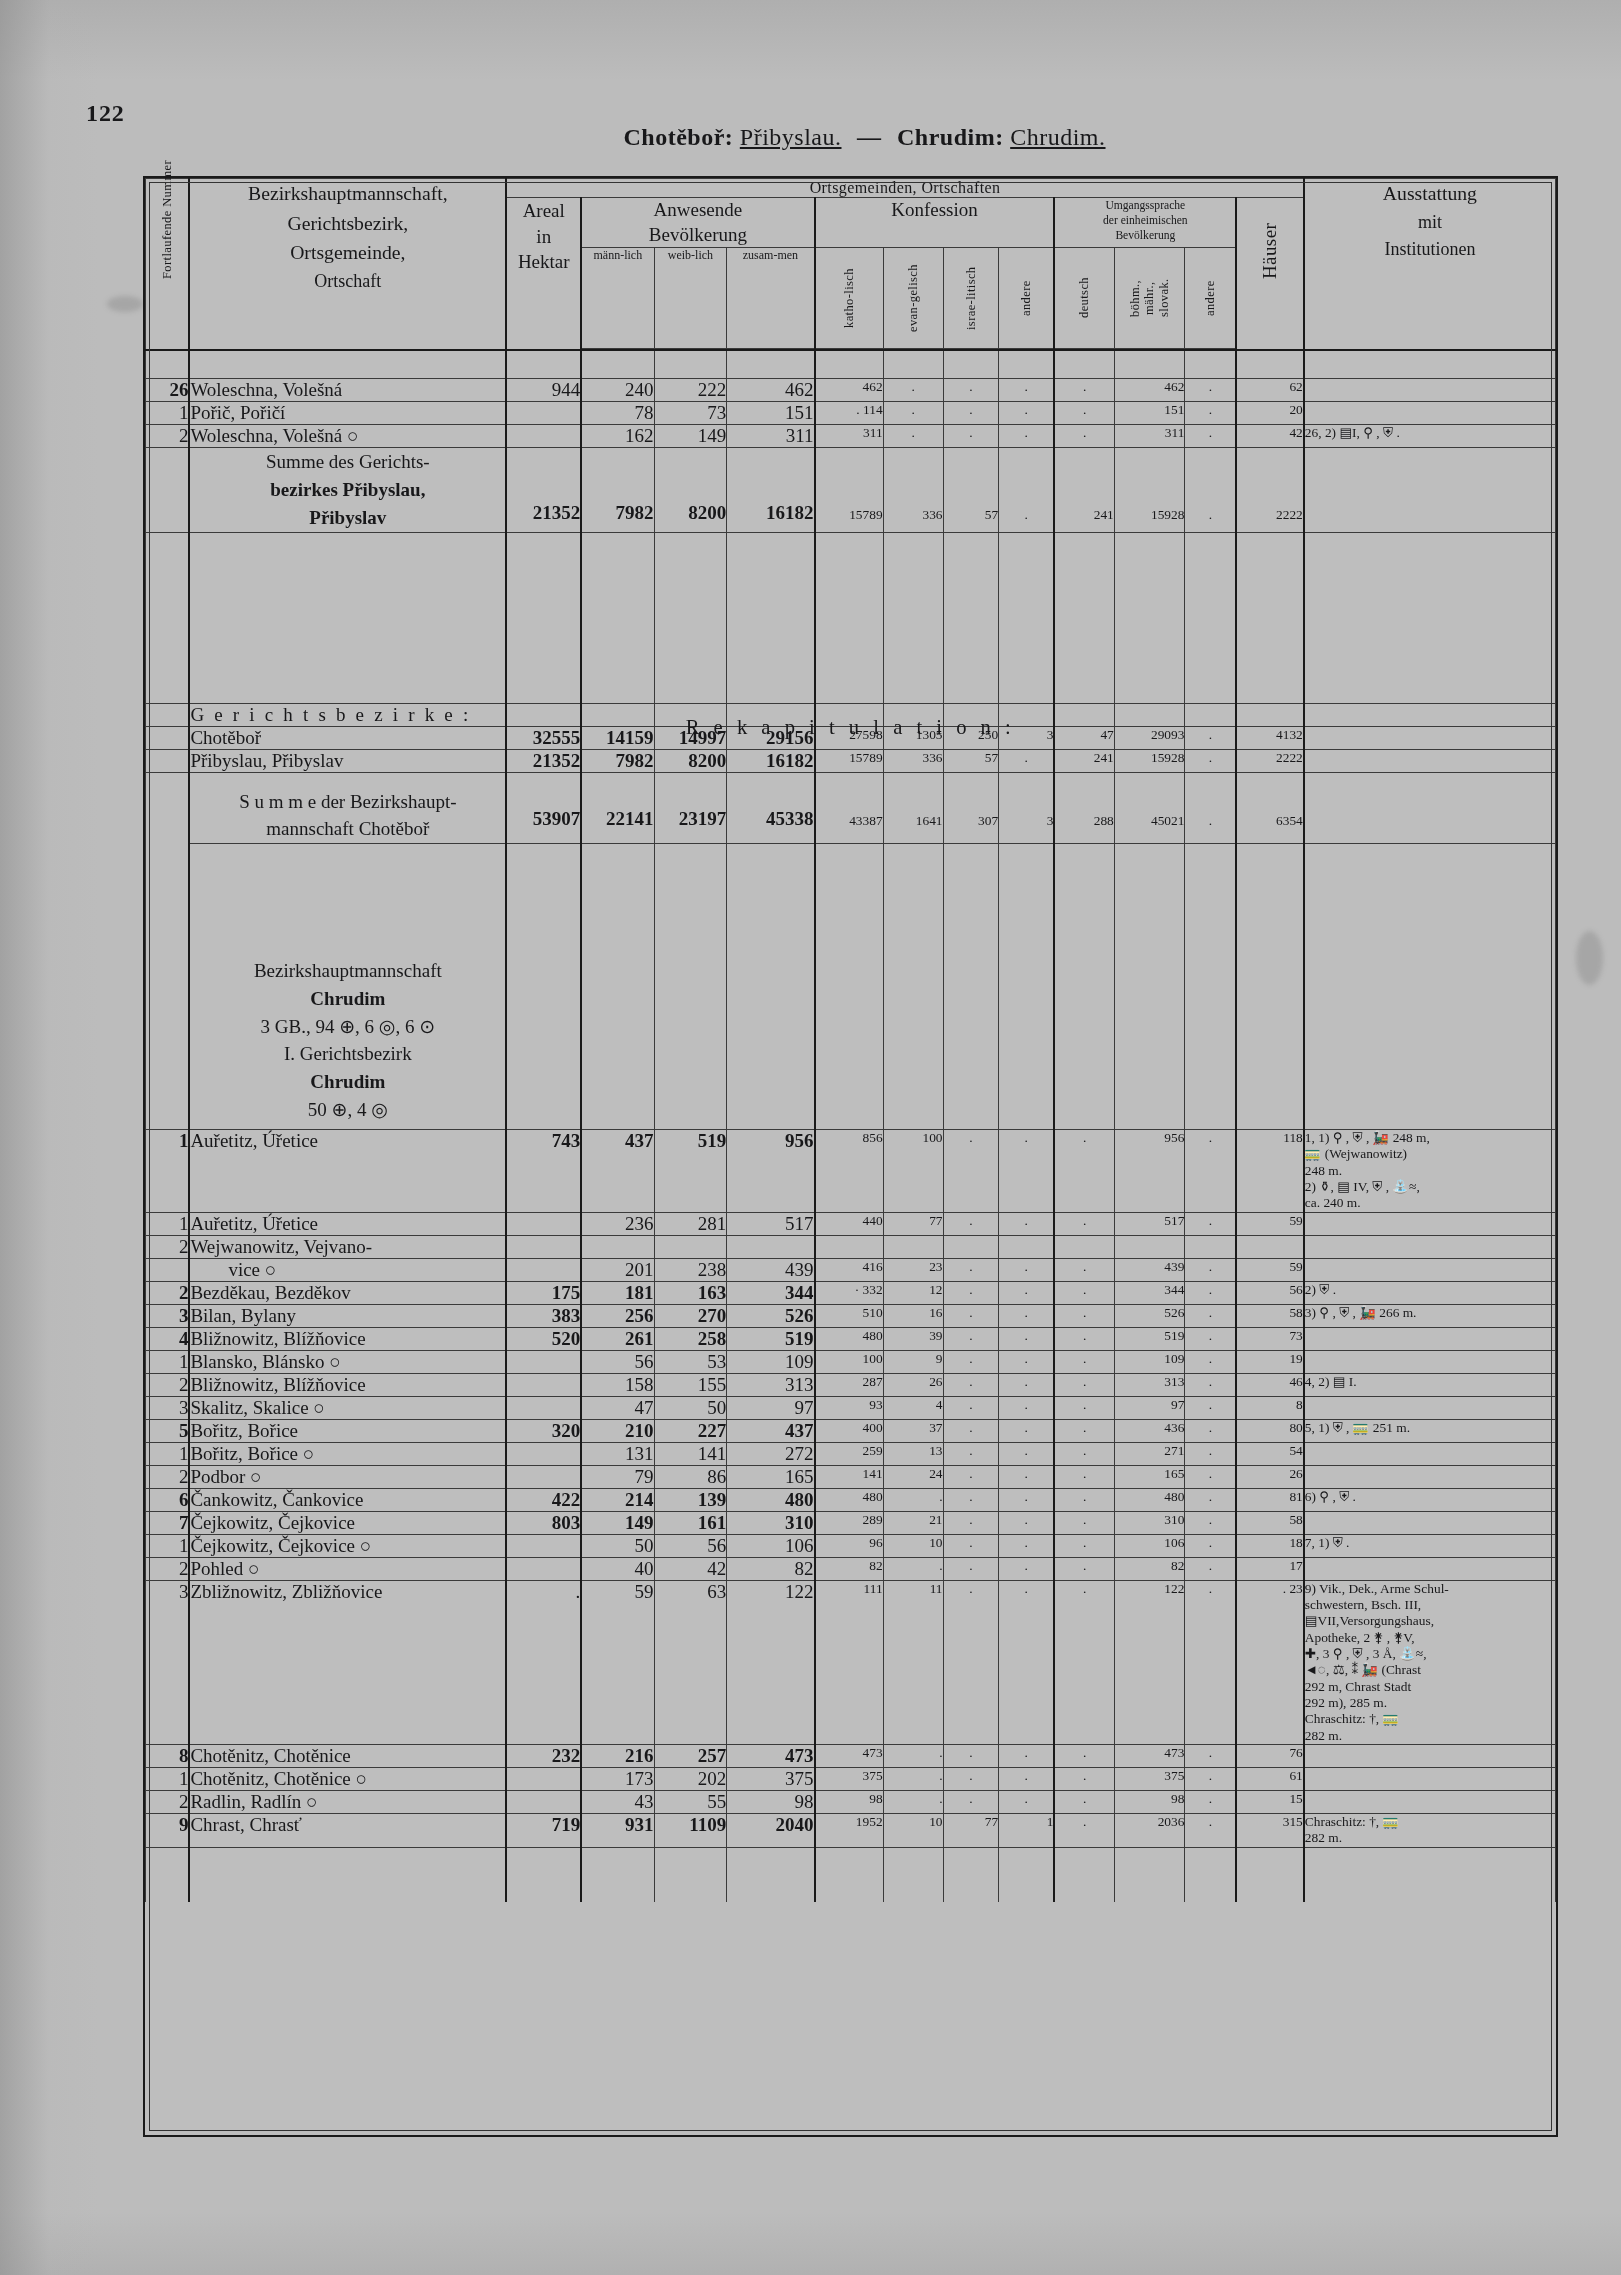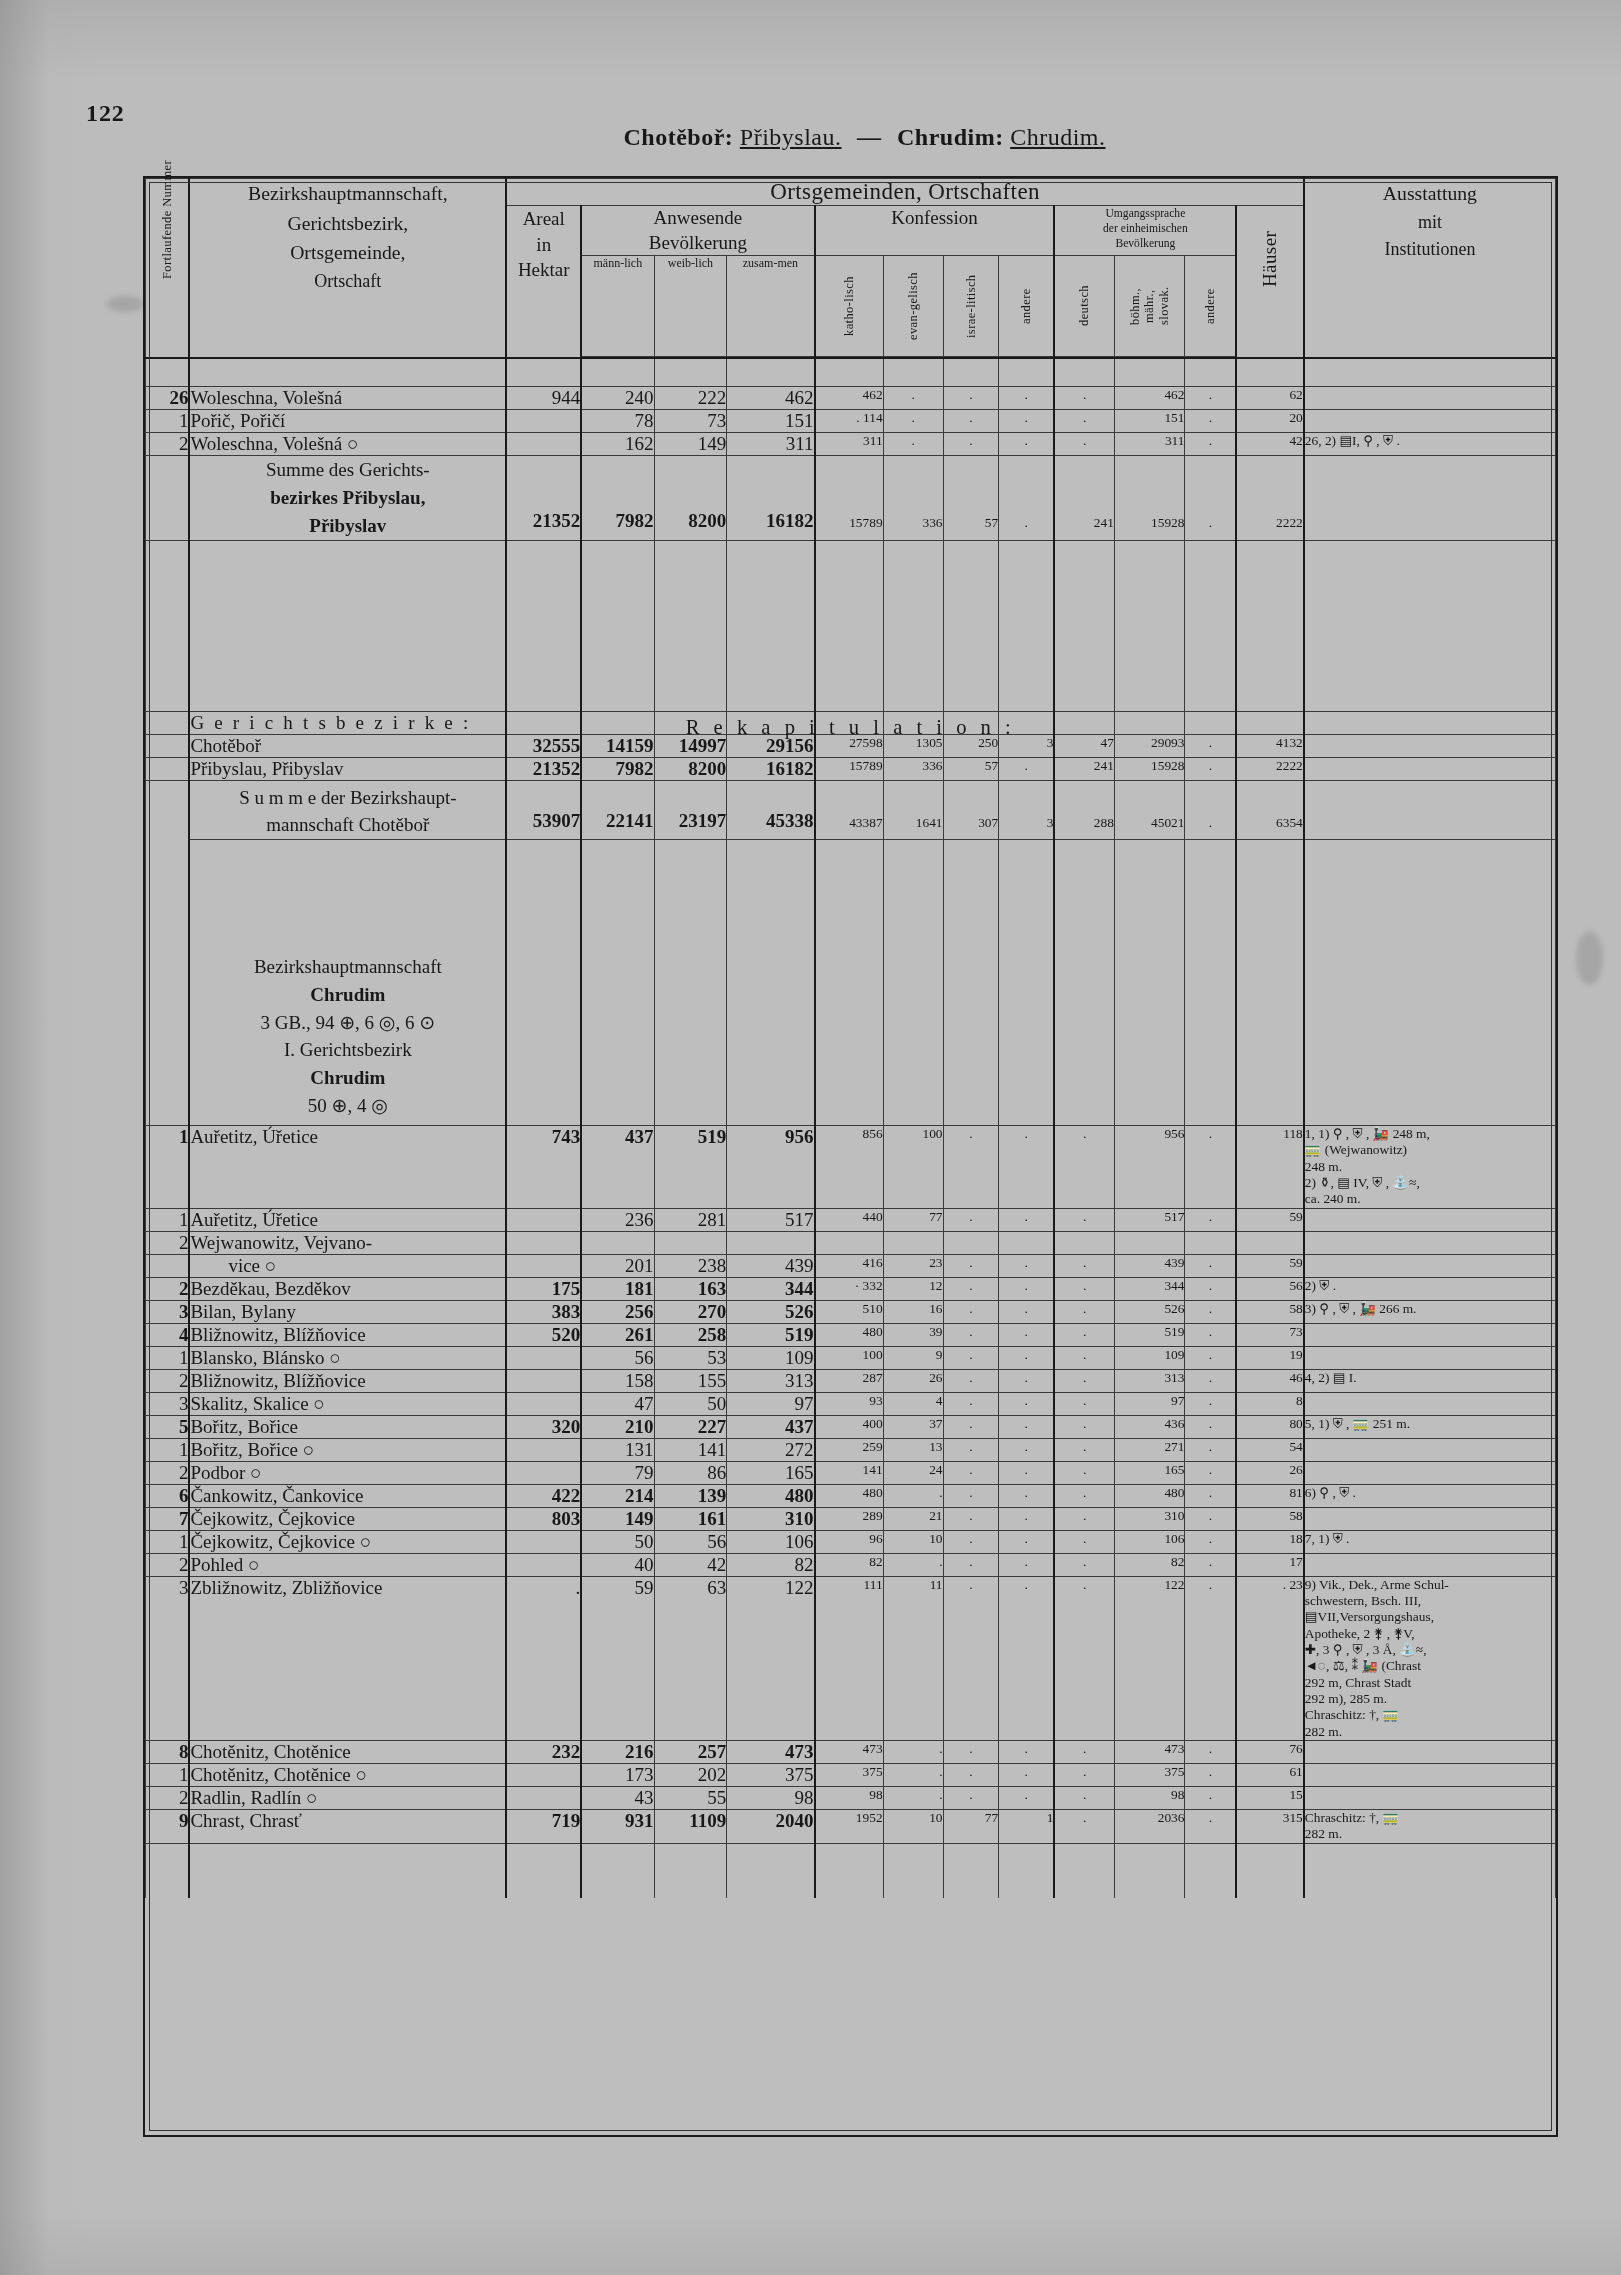--- a/index.html
+++ b/index.html
@@ -78,21 +78,21 @@
   col.c-hs     { width: 63px; }
   col.c-inst   { width: 235px; }
 
   
   .vthick { border-left: 2.7px solid #1a1a1a !important; }
   .vthick2{ border-left: 2.7px double #1a1a1a !important; }
 
   
   thead td { text-align: center; }
   .hd-span {
-    font-size: 23px; font-weight: 700; letter-spacing: 0.4px;
+    font-size: 16px; font-weight: 700; letter-spacing: 0.4px;
     padding: 9px 0 8px;
   }
   .hd-main {
     font-size: 19.7px; font-weight: 700; line-height: 1.5;
     padding: 12.5px 7.2px 9px;
   }
   .hd-main .lite { font-weight: 400; font-size: 18px; }
   .hd-mid {
     font-size: 19px; line-height: 1.35; font-weight: 700;
     padding: 14.3px 1.8px 3.6px;
@@ -441,21 +441,21 @@
       <td class="dot">.</td>
       <td class="sm vthick2">241</td>
       <td class="sm">15928</td>
       <td class="dot">.</td>
       <td class="sm vthick2">2222</td>
       <td class="inst vthick"></td>
     </tr>
 
     <tr class="undersum">
       <td class="nb"></td>
-      <td class="blk vthick" style="padding-top:3px">
+      <td class="blk vthick" style="padding-top:15px">
         <div class="lite">S u m m e  der Bezirkshaupt-</div>
         <div class="lite">mannschaft Chotěboř</div>
       </td>
       <td class="num b vthick" style="vertical-align:middle;padding-top:23px">53907</td>
       <td class="num b vthick2" style="vertical-align:middle;padding-top:23px">22141</td>
       <td class="num b" style="vertical-align:middle;padding-top:23px">23197</td>
       <td class="num b" style="vertical-align:middle;padding-top:23px">45338</td>
       <td class="sm vthick2" style="vertical-align:middle;padding-top:27px">43387</td>
       <td class="sm" style="vertical-align:middle;padding-top:27px">1641</td>
       <td class="sm" style="vertical-align:middle;padding-top:27px">307</td>

